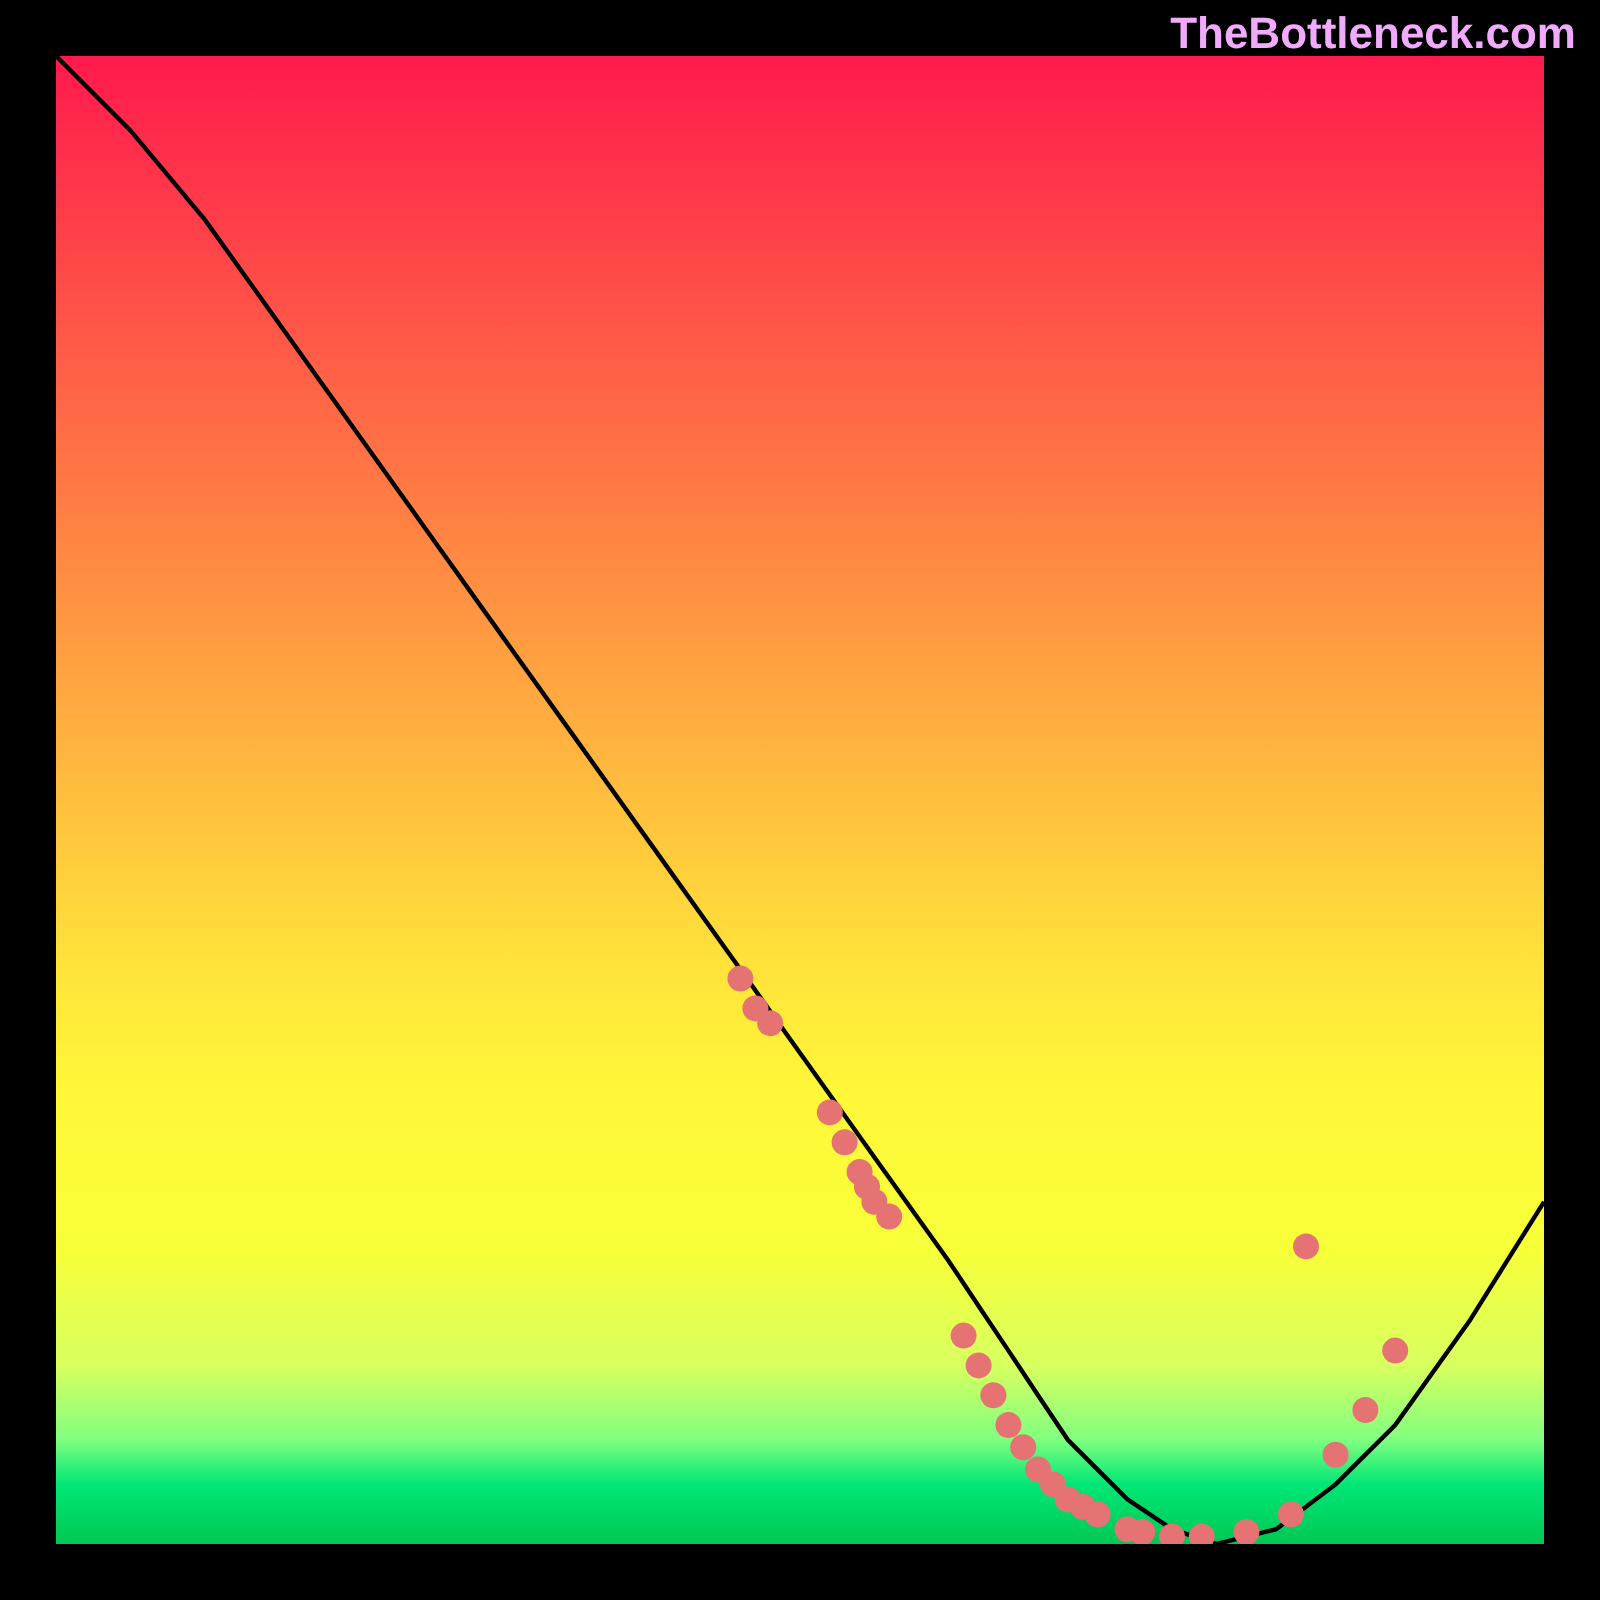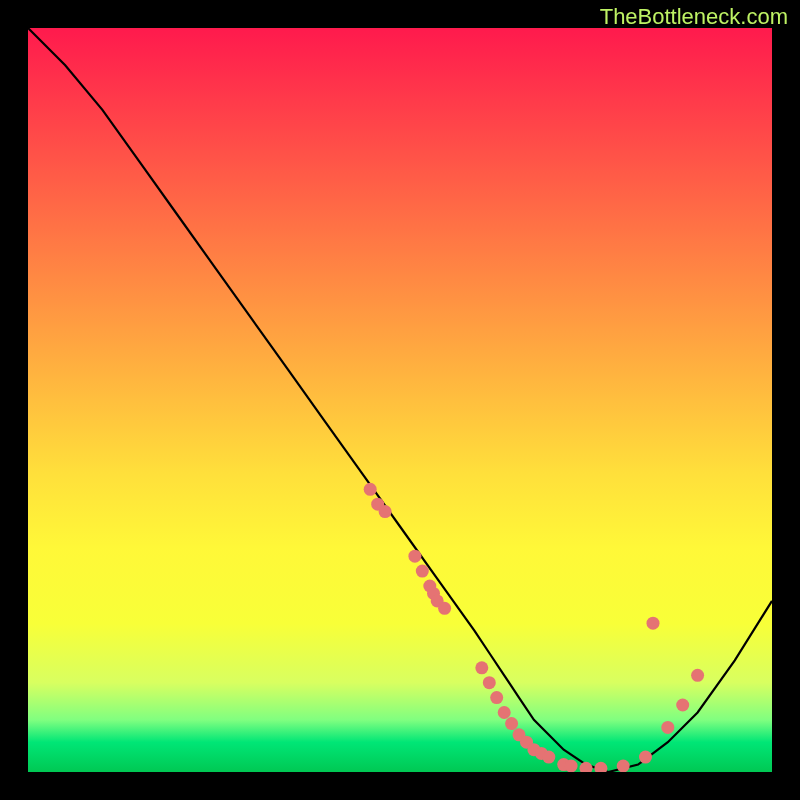--- a/index.html
+++ b/index.html
@@ -7,23 +7,23 @@
     background: #000;
     width: 800px;
     height: 800px;
     position: relative;
     font-family: Arial, sans-serif;
   }
   .watermark {
     position: absolute;
     top: 4px;
     right: 12px;
-    color: #bef264;
+    color: #f0abfc;
     font-size: 22px;
-    font-weight: 400;
+    font-weight: 700;
     z-index: 10;
     text-align: right;
   }
   .plot-area {
     position: absolute;
     left: 28px;
     top: 28px;
     width: 744px;
     height: 744px;
   }

